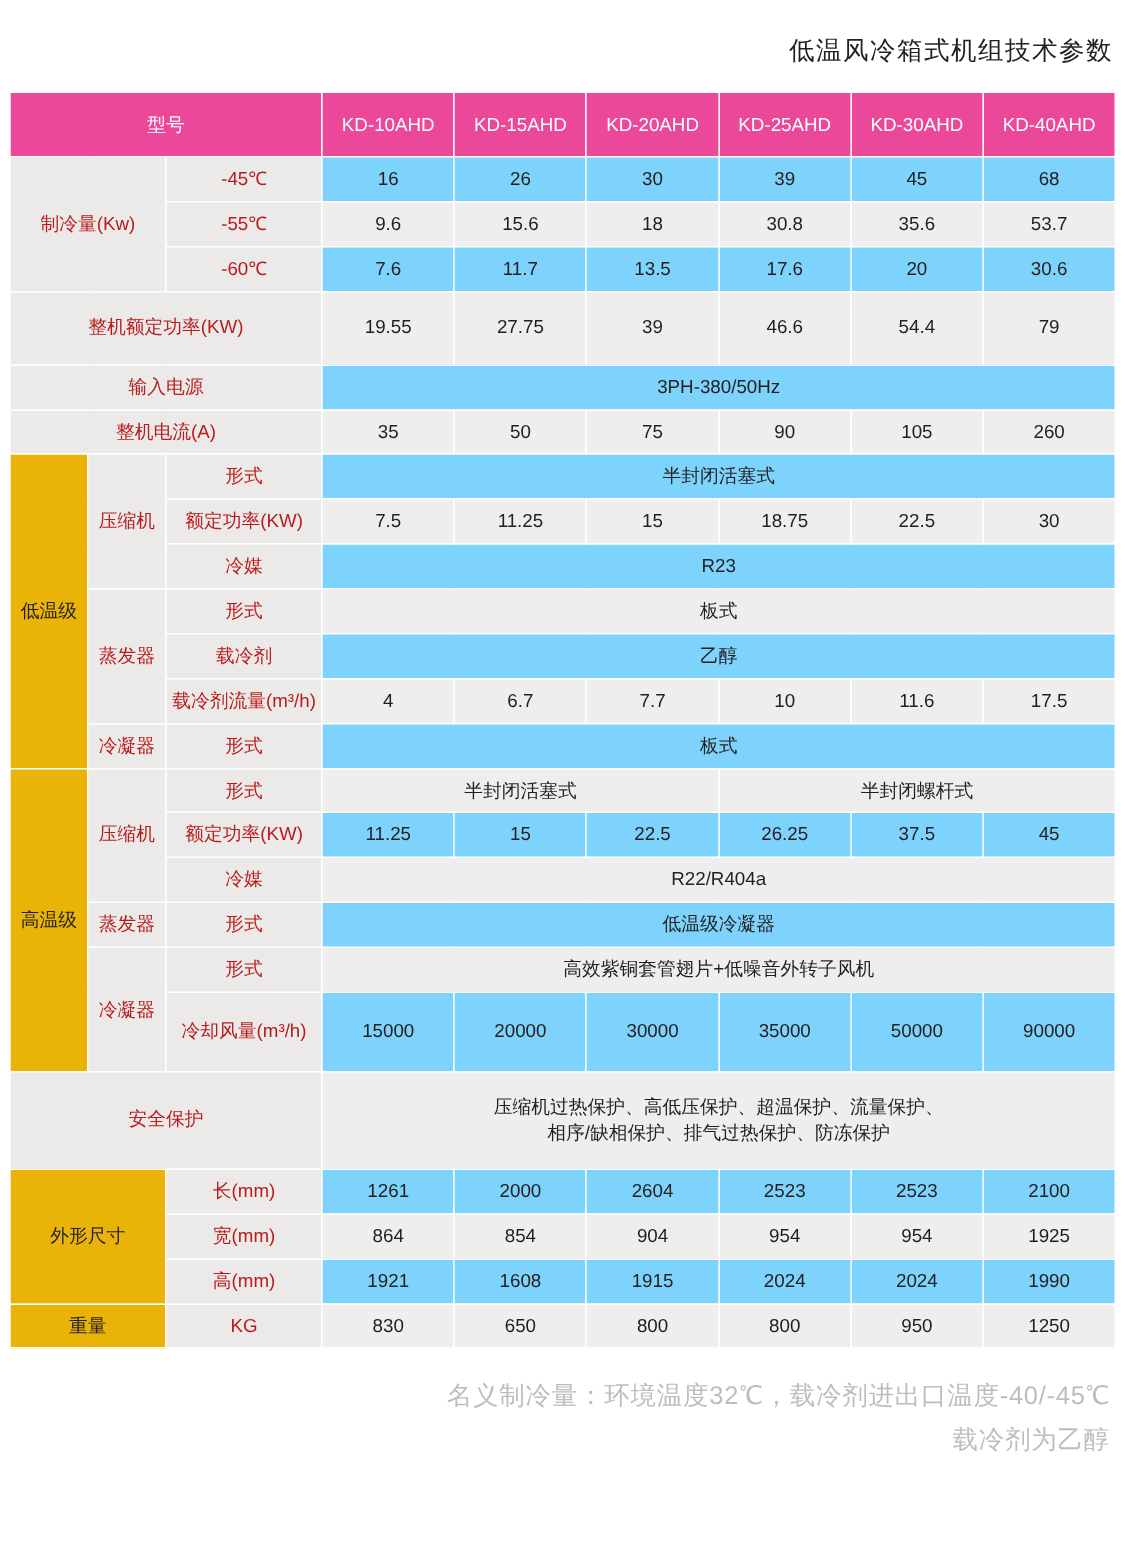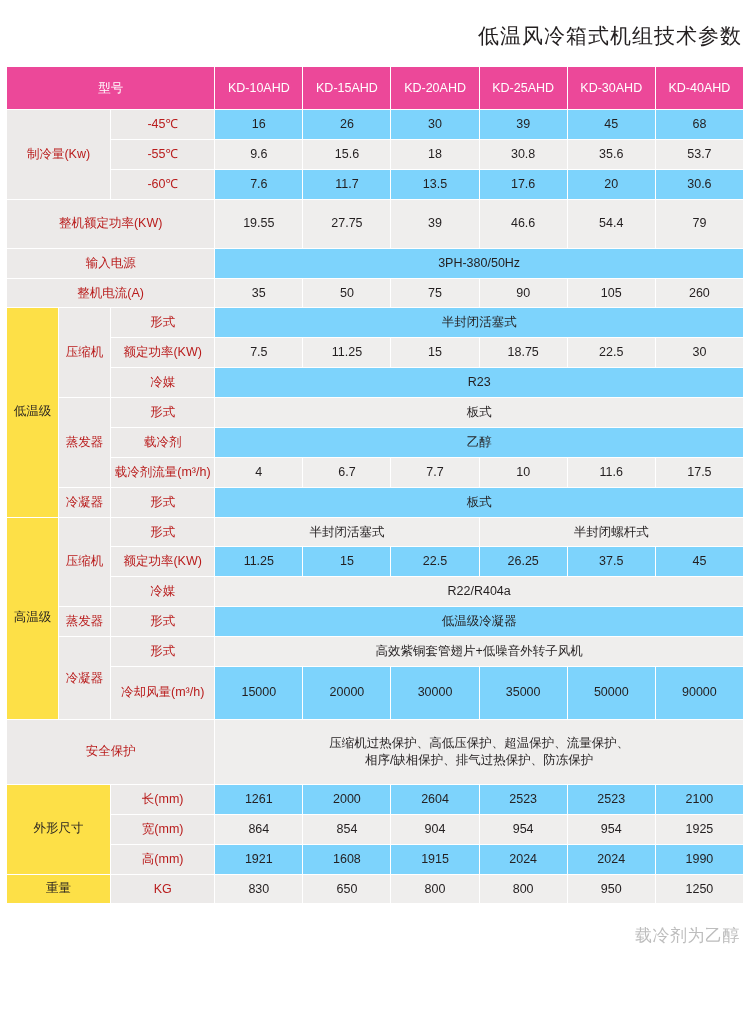--- a/index.html
+++ b/index.html
@@ -14,21 +14,21 @@
     color: #231f20;
   }
   .page {
     width: 750px;
     min-height: 1035px;
     box-sizing: border-box;
     position: relative;
   }
   .title {
     text-align: right;
-    font-size: 21px;
+    font-size: 17px;
     color: #231f20;
     padding: 22px 8px 16px 0;
     letter-spacing: 1px;
   }
   table.spec {
     border-collapse: collapse;
     width: 738px;
     margin: 0 auto;
     table-layout: fixed;
   }
@@ -45,24 +45,23 @@
     background: #ec4899;
     color: #ffffff;
     font-size: 13px;
     height: 30px;
   }
   .lbl {
     background: #eceae9;
     color: #b91c1c;
   }
   .lbl-strong {
-    background: #fde047;
+    background: #eab308;
     color: #231f20;
     font-weight: bold;
-    font-family: Liberation Mono, monospace;
   }
   .val {
     background: #7dd3fc;
   }
   .val-alt {
     background: #efeeed;
   }
   .footnote {
     margin-top: 18px;
     text-align: right;
@@ -291,16 +290,17 @@
       <td class="val-alt">650</td>
       <td class="val-alt">800</td>
       <td class="val-alt">800</td>
       <td class="val-alt">950</td>
       <td class="val-alt">1250</td>
     </tr>
   </tbody>
     </table>
 
   <div class="footnote">
+    <div>名义制冷量：环境温度32℃，载冷剂进出口温度-40/-45℃</div>
     <div>载冷剂为乙醇</div>
   </div>
 
 </div>
 
 </body></html>

